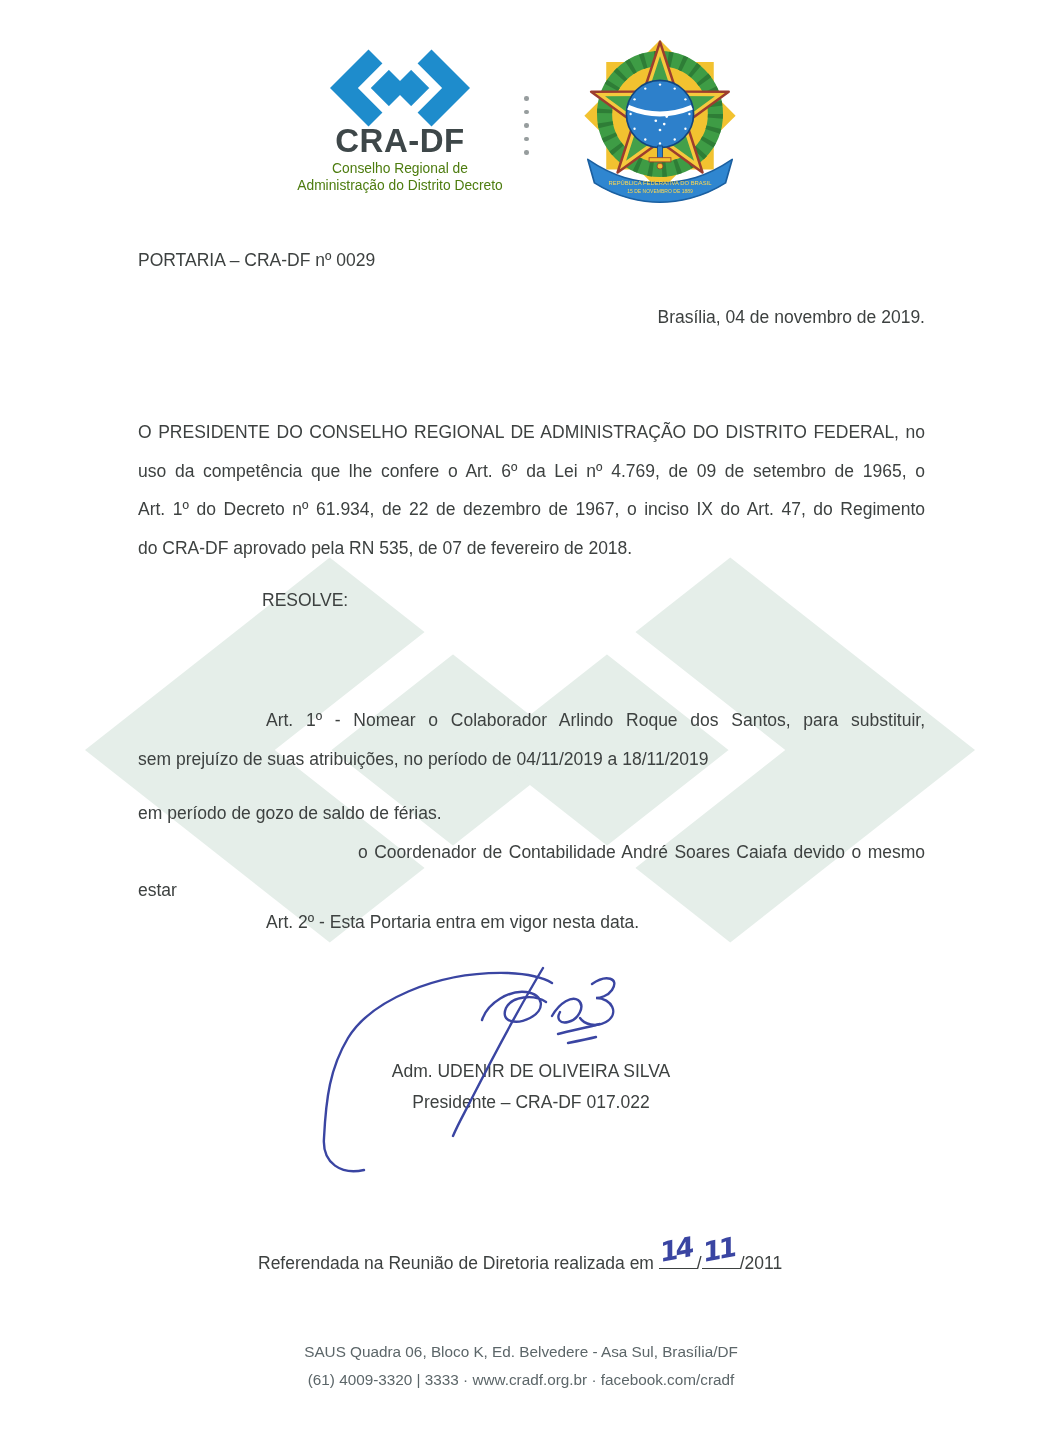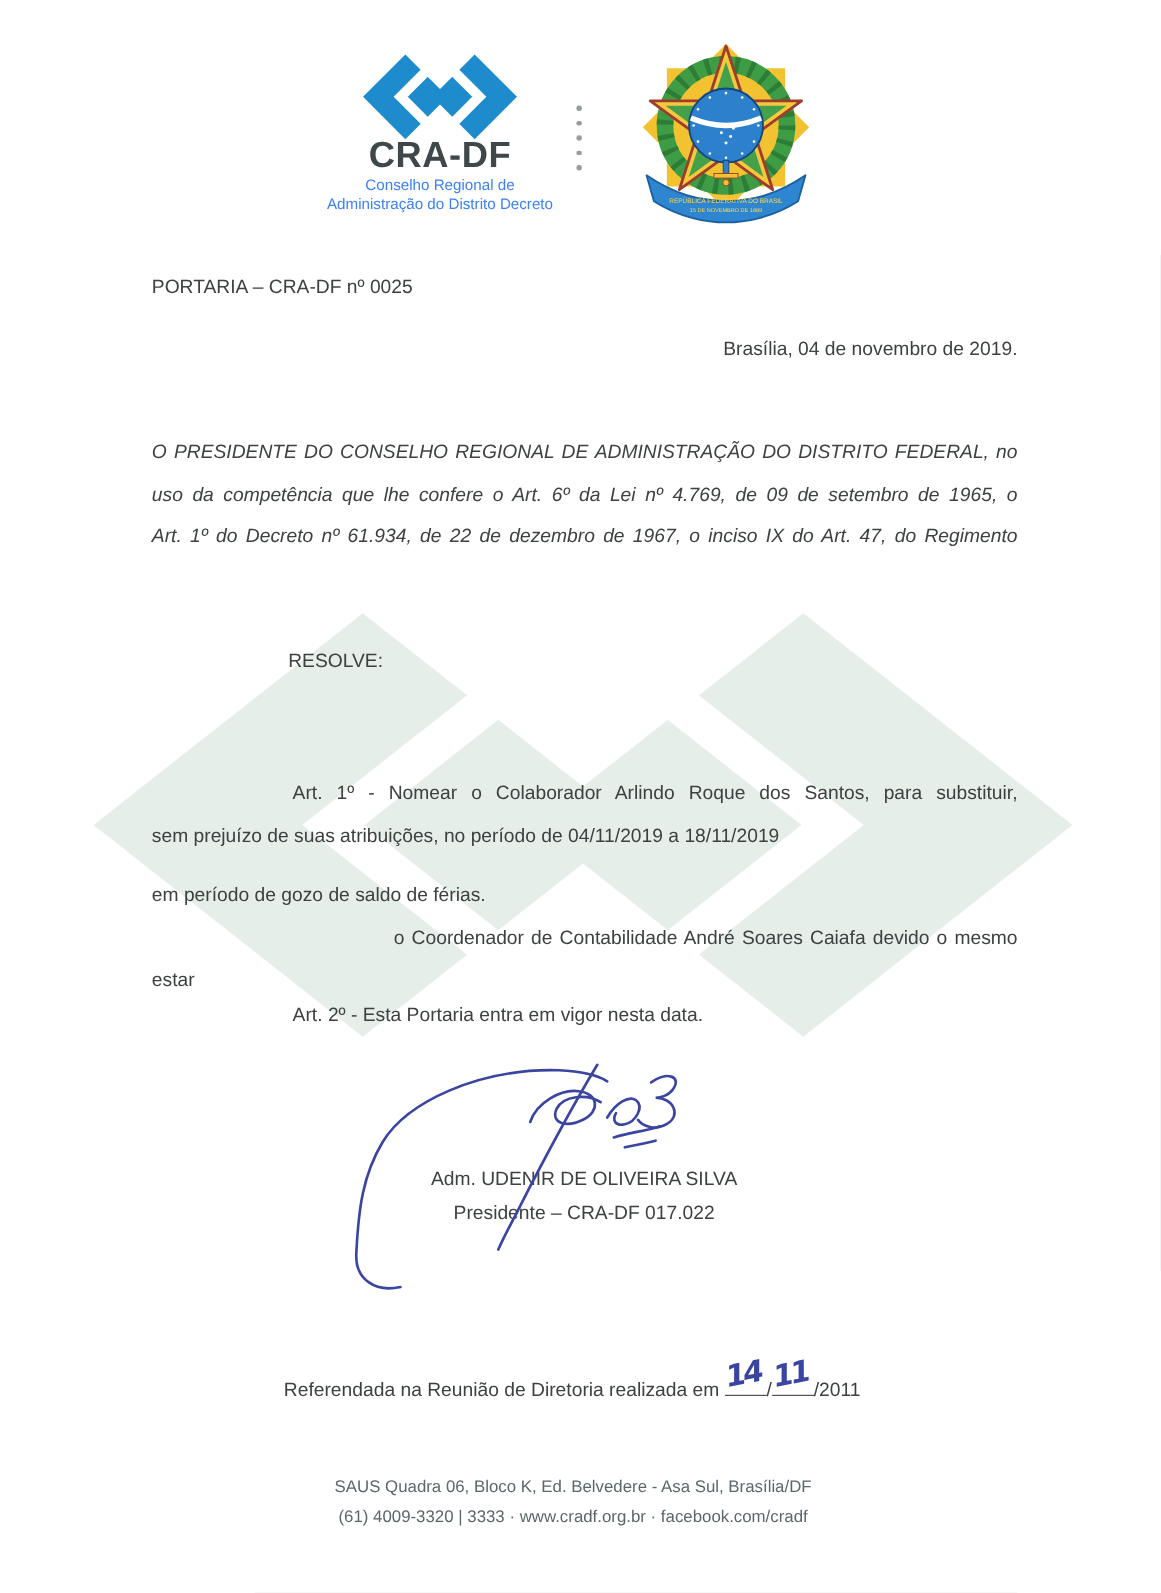--- a/index.html
+++ b/index.html
@@ -8,34 +8,34 @@
     background:#ffffff;overflow:hidden;
     font-family:"Liberation Sans","DejaVu Sans",sans-serif;
     color:#3d4140;
   }
   .abs{position:absolute;}
   
   #logo-mark{left:330px;top:46px;width:140px;height:84px;}
   #logo-wordmark{left:290px;top:122px;width:220px;text-align:center;
     font-size:33px;font-weight:bold;color:#3e4749;letter-spacing:0.5px;}
   #logo-tagline{left:270px;top:160px;width:260px;text-align:center;
-    font-size:13.8px;line-height:17px;color:#3b82f6;}
+    font-size:13.8px;line-height:17px;color:#4d7c0f;}
   #dots-col{left:524px;top:96px;}
   #dots-col .dot{width:4.5px;height:4.5px;border-radius:50%;
     background:#979d9e;margin-bottom:9px;}
   #coat{left:576px;top:40px;width:168px;height:164px;}
   
   #watermark{left:85px;top:540px;width:890px;height:420px;z-index:0;}
   
   .doc-text{font-size:17.5px;z-index:2;}
   .line{width:787px;line-height:38.6px;white-space:nowrap;}
   .line.just{white-space:normal;text-align:justify;text-align-last:justify;}
   #portaria-number{left:138px;top:250px;}
   #date-line{left:138px;top:307px;width:787px;text-align:right;}
-  #preamble{left:138px;top:391px;font-style:italic;}
+  #preamble{left:138px;top:413px;}
   #resolve{left:138px;top:590px;padding-left:124px;}
   #art1{left:138px;top:701px;}
   #art1 .l1{text-indent:128px;}
   #art1b{left:138px;top:794px;}
   #art1b .l1{text-indent:220px;}
   #art2{left:138px;top:912px;padding-left:128px;}
   
   #signature-svg{left:320px;top:958px;width:334px;height:218px;overflow:visible;z-index:3;}
   #signer{left:251px;top:1056px;width:560px;text-align:center;line-height:31px;z-index:2;}
   
@@ -125,28 +125,29 @@
 
     <rect x="97" y="126" width="6" height="18" fill="#2d80cb" stroke="#13457e" stroke-width="1"></rect>
     <rect x="87" y="140" width="26" height="5" fill="#f2c230" stroke="#9c3d2e" stroke-width="1"></rect>
     <circle cx="100" cy="150" r="3.5" fill="#f2c230" stroke="#9c3d2e" stroke-width="1"></circle>
 
     <path d="M 14 142 C 45 163 70 169 100 170 C 130 169 155 163 186 142 L 178 170 C 150 188 120 193 100 193 C 80 193 50 188 22 170 Z" fill="#2f86d0" stroke="#1a5fa0" stroke-width="2" stroke-linejoin="round"></path>
     <text x="100" y="172" text-anchor="middle" font-size="7" fill="#ffd94f">REPÚBLICA FEDERATIVA DO BRASIL</text>
     <text x="100" y="182" text-anchor="middle" font-size="6" fill="#ffd94f">15 DE NOVEMBRO DE 1889</text>
   </svg>
 
-  <div id="portaria-number" class="abs doc-text">PORTARIA – CRA-DF nº 0025</div>
+  <div id="portaria-number" class="abs doc-text">PORTARIA – CRA-DF nº 0029</div>
 
   <div id="date-line" class="abs doc-text">Brasília, 04 de novembro de 2019.</div>
 
   <div id="preamble" class="abs doc-text">
     <div class="line just">O PRESIDENTE DO CONSELHO REGIONAL DE ADMINISTRAÇÃO DO DISTRITO FEDERAL, no</div>
     <div class="line just">uso da competência que lhe confere o Art. 6º da Lei nº 4.769, de 09 de setembro de 1965, o</div>
     <div class="line just">Art. 1º do Decreto nº 61.934, de 22 de dezembro de 1967, o inciso IX do Art. 47, do Regimento</div>
+    <div class="line">do CRA-DF aprovado pela RN 535, de 07 de fevereiro de 2018.</div>
   </div>
 
   <div id="resolve" class="abs doc-text">RESOLVE:</div>
 
   <div id="art1" class="abs doc-text">
     <div class="line just l1">Art. 1º - Nomear o Colaborador Arlindo Roque dos Santos, para substituir,</div>
     <div class="line">sem prejuízo de suas atribuições, no período de 04/11/2019 a 18/11/2019</div>
   </div>
 
   <div id="art1b" class="abs doc-text">

